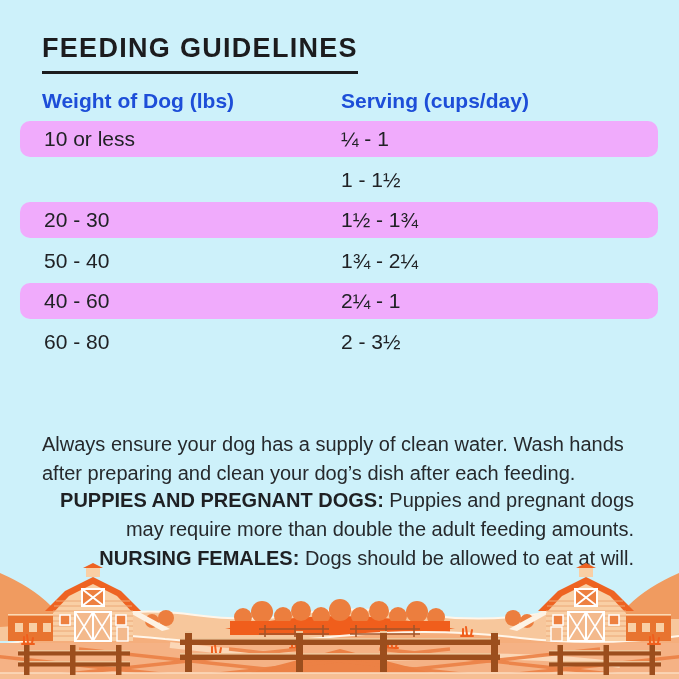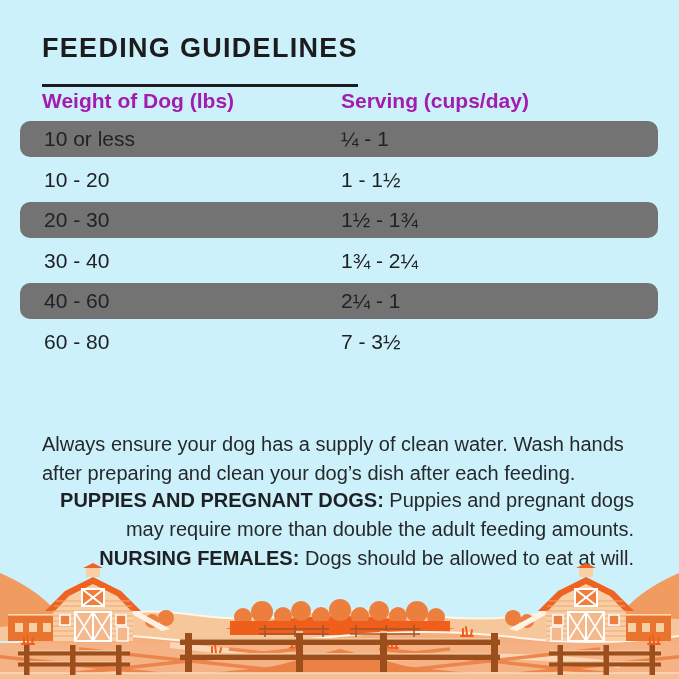--- a/index.html
+++ b/index.html
@@ -9,36 +9,36 @@
     font-family:"Liberation Sans","DejaVu Sans",sans-serif;
     color:#232629;
   }
   .abs{position:absolute;}
   
   .title{
     left:42px;top:33px;
     font-size:27px;font-weight:bold;letter-spacing:1.3px;
     color:#1c1c1e;
     border-bottom:3.5px solid #1c1c1e;
-    padding-bottom:20px;
+    padding-bottom:7px;
     display:inline-block;white-space:nowrap;
   }
   
   .col-head{
-    top:89px;font-size:21px;font-weight:bold;color:#a21caf;white-space:nowrap;
+    top:89px;font-size:21px;font-weight:bold;color:#1d4ed8;white-space:nowrap;
   }
   .col-head.w{left:42px;}
   .col-head.s{left:341px;}
   
   .table{left:20px;top:121px;width:638px;}
   .row{
     position:relative;height:36px;margin-bottom:4.5px;
     border-radius:10px;line-height:36px;font-size:21px;color:#202225;
   }
-  .row.hl{background:#737373;}
+  .row.hl{background:#f0abfc;}
   .cell-w{position:absolute;left:24px;white-space:nowrap;}
   .cell-s{position:absolute;left:321px;white-space:nowrap;}
   
   .note{
     left:42px;width:592px;font-size:20px;line-height:29px;color:#26292c;
   }
   .note.n1{top:414px;margin-top:16px;}
   .note.n2{top:486px;text-align:right;}
   .note b{font-weight:bold;color:#1e2023;}
   
@@ -51,38 +51,37 @@
 
 <div class="abs col-head w">Weight of Dog (lbs)</div>
 <div class="abs col-head s">Serving (cups/day)</div>
 
 <div class="abs table">
   <div class="row hl">
     <span class="cell-w">10 or less</span>
     <span class="cell-s">¼ - 1</span>
   </div>
   <div class="row">
-    <span class="cell-w">10 - 20</span>
     <span class="cell-s">1 - 1½</span>
   </div>
   <div class="row hl">
     <span class="cell-w">20 - 30</span>
     <span class="cell-s">1½ - 1¾</span>
   </div>
   <div class="row">
-    <span class="cell-w">30 - 40</span>
+    <span class="cell-w">50 - 40</span>
     <span class="cell-s">1¾ - 2¼</span>
   </div>
   <div class="row hl">
     <span class="cell-w">40 - 60</span>
     <span class="cell-s">2¼ - 1</span>
   </div>
   <div class="row">
     <span class="cell-w">60 - 80</span>
-    <span class="cell-s">7 - 3½</span>
+    <span class="cell-s">2 - 3½</span>
   </div>
 </div>
 
 <div class="abs note n1">
   <span>Always ensure your dog has a supply of clean water. Wash hands after preparing and clean your dog’s dish after each feeding.</span>
 </div>
 
 <div class="abs note n2">
   <b>PUPPIES AND PREGNANT DOGS:</b>
   <span>Puppies and pregnant dogs may require more than double the adult feeding amounts.</span>

